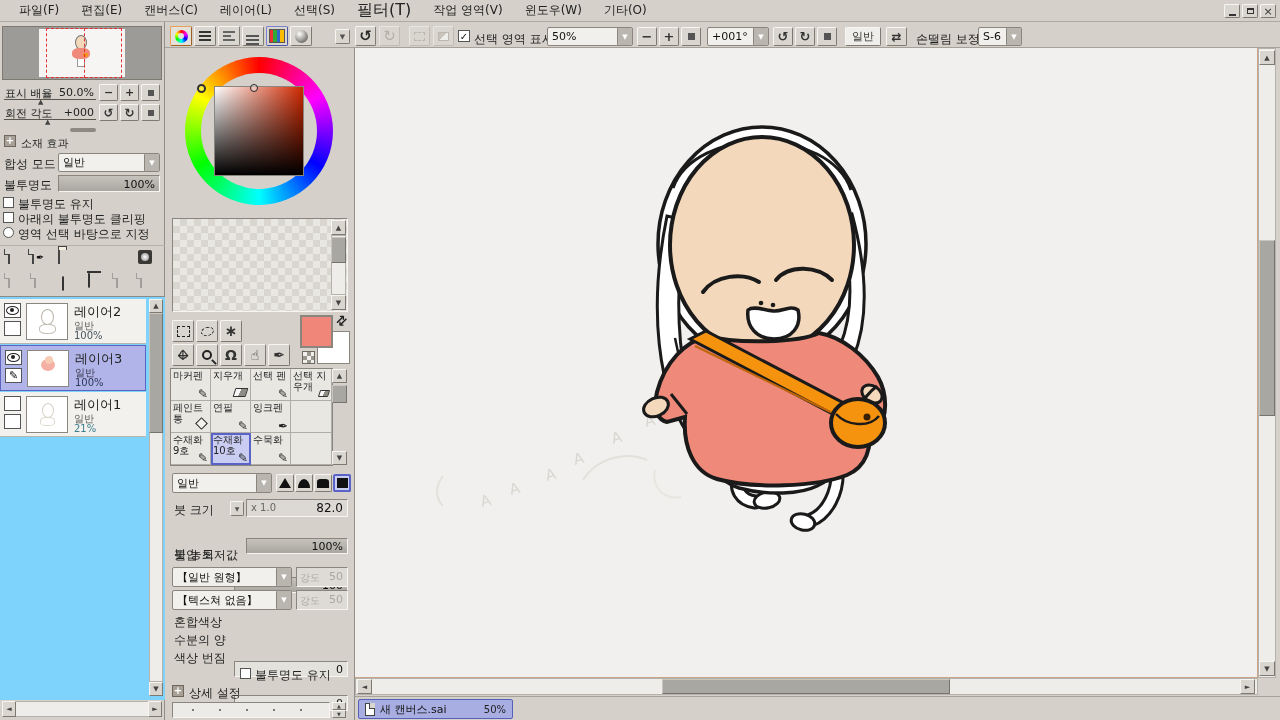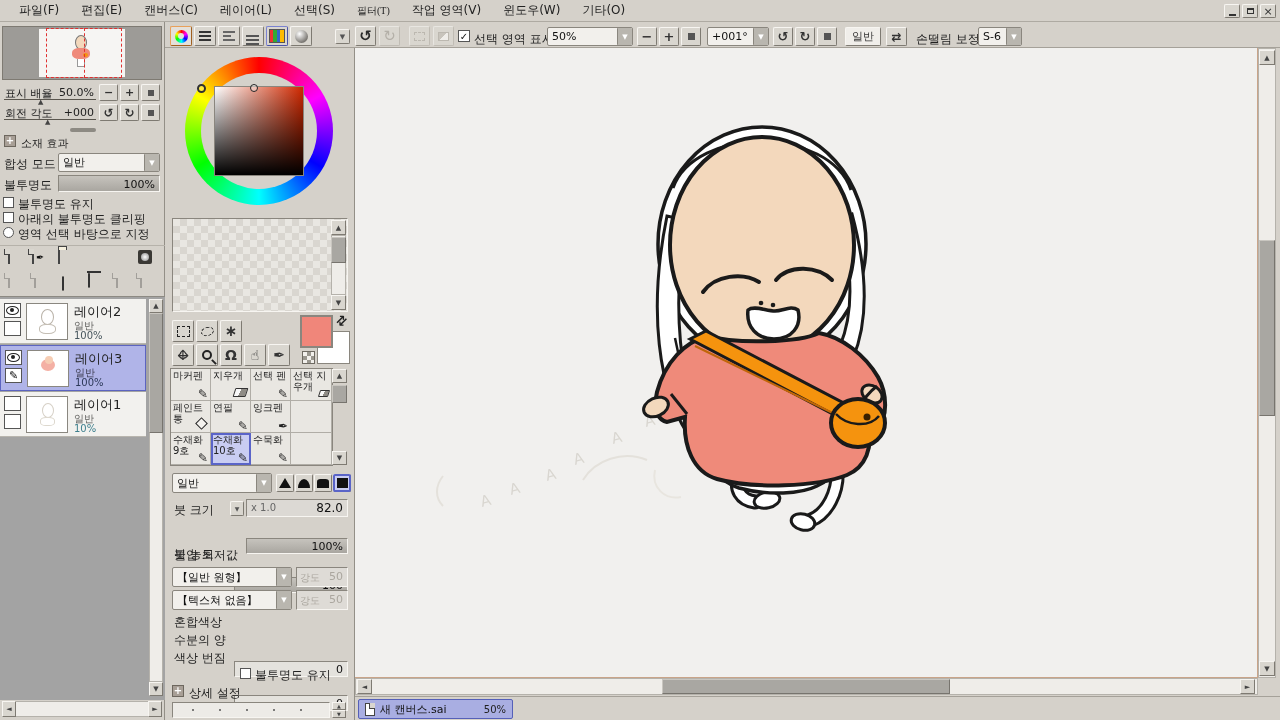--- a/index.html
+++ b/index.html
@@ -64,21 +64,21 @@
 </style>
 </head>
 <body>
 
 <div class="abs" style="left:0;top:0;width:1280px;height:22px;background:#d5d1ca;border-bottom:1px solid #aeaaa2;display:flex;align-items:center;padding-left:8px;gap:0;font-size:12px;">
   <span class="lbl" style="padding:0 11px;font-size:12px;">파일(F)</span>
   <span class="lbl" style="padding:0 11px;font-size:12px;">편집(E)</span>
   <span class="lbl" style="padding:0 11px;font-size:12px;">캔버스(C)</span>
   <span class="lbl" style="padding:0 11px;font-size:12px;">레이어(L)</span>
   <span class="lbl" style="padding:0 11px;font-size:12px;">선택(S)</span>
-  <span class="lbl" style="padding:0 11px;font-size:10px;font-family:Liberation Serif, serif;">필터(T)</span>
+  <span class="lbl" style="padding:0 11px;font-size:16px;">필터(T)</span>
   <span class="lbl" style="padding:0 11px;font-size:12px;">작업 영역(V)</span>
   <span class="lbl" style="padding:0 11px;font-size:12px;">윈도우(W)</span>
   <span class="lbl" style="padding:0 11px;font-size:12px;">기타(O)</span>
 </div>
 <div class="abs btn" style="left:1224px;top:4px;width:16px;height:14px;">
     <span style="width:7px;height:2px;background:#333;margin-top:7px;"></span>
   </div>
 <div class="abs btn" style="left:1242px;top:4px;width:16px;height:14px;">
     <span style="width:7px;height:6px;border:1px solid #333;border-top-width:2px;"></span>
   </div>
@@ -250,21 +250,21 @@
     <span class="abs" style="left:3px;top:3px;width:8px;height:8px;border-radius:50%;background:radial-gradient(#fff,#888);"></span>
   </div>
 
 <div class="abs" style="left:8px;top:274px;opacity:.35;"><span class="page-ic"></span></div>
 <div class="abs" style="left:34px;top:274px;opacity:.35;"><span class="page-ic"></span></div>
 <div class="abs" style="left:62px;top:277px;"><span class="eraser-ic" style="width:15px;height:12px;"></span></div>
 <div class="abs" style="left:88px;top:274px;"><span class="trash-ic"></span></div>
 <div class="abs" style="left:116px;top:274px;opacity:.35;"><span class="page-ic"></span></div>
 <div class="abs" style="left:140px;top:274px;opacity:.35;"><span class="page-ic"></span></div>
 
-<div class="abs" style="left:0;top:297px;width:165px;height:403px;background:#a3a3a3;">
+<div class="abs" style="left:0;top:297px;width:165px;height:403px;background:#7dd3fc;">
 
   <div class="layer-entry" style="top:2px;">
     <div class="lbox" style="top:4px;">
         <span class="eye"></span>
       </div>
     <div class="lbox" style="top:22px;"></div>
     <div class="lthumb">
       <div class="abs" style="left:14px;top:5px;width:13px;height:16px;border:1px solid #b9b2a8;border-radius:50%;"></div>
       <div class="abs" style="left:12px;top:20px;width:17px;height:10px;border:1px solid #c4beb4;border-radius:40%;"></div>
     </div>
@@ -291,21 +291,21 @@
 
   <div class="layer-entry" style="top:95px;">
     <div class="lbox" style="top:4px;"></div>
     <div class="lbox" style="top:22px;"></div>
     <div class="lthumb">
       <div class="abs" style="left:15px;top:6px;width:12px;height:15px;border:1px solid #d6d0c6;border-radius:50%;"></div>
       <div class="abs" style="left:13px;top:20px;width:15px;height:9px;border:1px solid #ddd8ce;border-radius:40%;"></div>
     </div>
     <span class="abs lbl" style="left:74px;top:4px;font-size:13px;">레이어1</span>
     <span class="abs lbl" style="left:74px;top:20px;color:#60605e;font-size:10px;">일반</span>
-    <span class="abs lbl" style="left:74px;top:31px;color:#3d7f8d;font-size:10px;">10%</span>
+    <span class="abs lbl" style="left:74px;top:31px;color:#3d7f8d;font-size:10px;">21%</span>
   </div>
 
   <div class="sb-arrow abs" style="left:149px;top:2px;width:14px;height:14px;">
       <span>▲</span>
     </div>
   <div class="sb-track abs" style="left:149px;top:16px;width:14px;height:369px;"></div>
   <div class="sb-thumb abs" style="left:149px;top:16px;width:14px;height:120px;"></div>
   <div class="sb-arrow abs" style="left:149px;top:385px;width:14px;height:14px;">
       <span>▼</span>
     </div>

